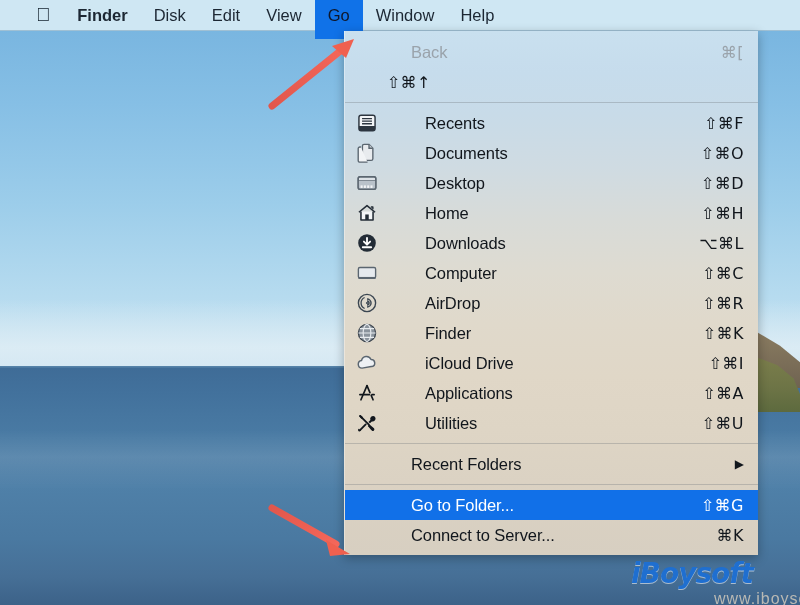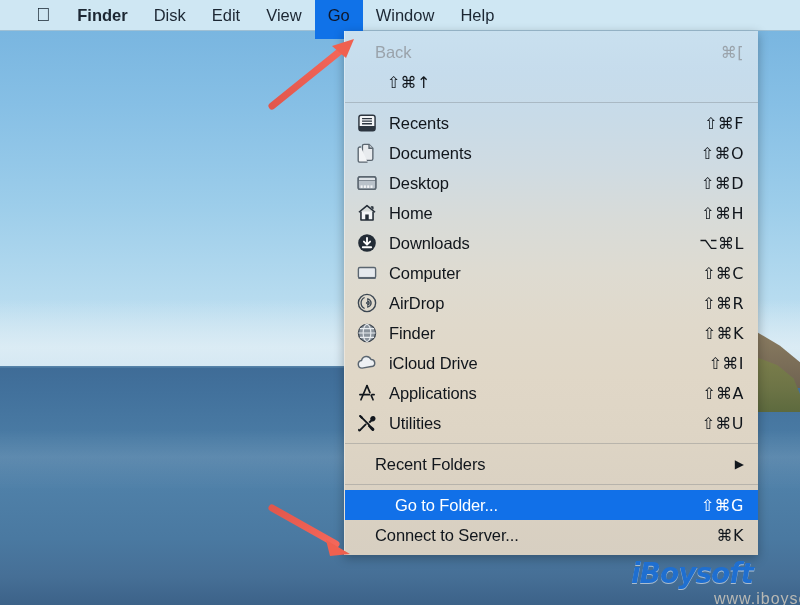--- a/index.html
+++ b/index.html
@@ -93,28 +93,28 @@
   .mrow{
     position:relative;height:30px;display:flex;align-items:center;
     padding:0 14px 0 0;box-sizing:border-box;
     font-size:16.5px;color:#11161c;white-space:nowrap;
   }
   .mrow .ic{
     width:44px;flex:0 0 44px;
     display:flex;align-items:center;justify-content:center;
   }
   .mrow .noic{width:30px;flex:0 0 30px;}
-  .mrow .lbl{flex:1 1 auto;letter-spacing:-.1px;}
+  .mrow .lbl{flex:1 1 auto;letter-spacing:-.1px;margin-left:36px;}
   .mrow .key{
     font-size:16px;color:#11161c;letter-spacing:.5px;
     font-family:"DejaVu Sans","Liberation Sans",sans-serif;
     text-align:right;min-width:56px;
   }
   .mrow.disabled .lbl,.mrow.disabled .key{color:#9aa3ab;}
-  .mrow.sel{background:#1170e8;padding-left:20px;}
+  .mrow.sel{background:#1170e8;}
   .mrow.sel .lbl,.mrow.sel .key{color:#ffffff;}
   .sep{height:1px;margin:5px 0 5px 0;background:rgba(110,115,120,.33);}
   .submenu-arrow{font-size:12px;color:#11161c;line-height:1;}
 
   
   .gi{display:block;width:22px;height:22px;}
   .gi svg{display:block;width:22px;height:22px;}
 
   
   .arrow{position:absolute;pointer-events:none;}

